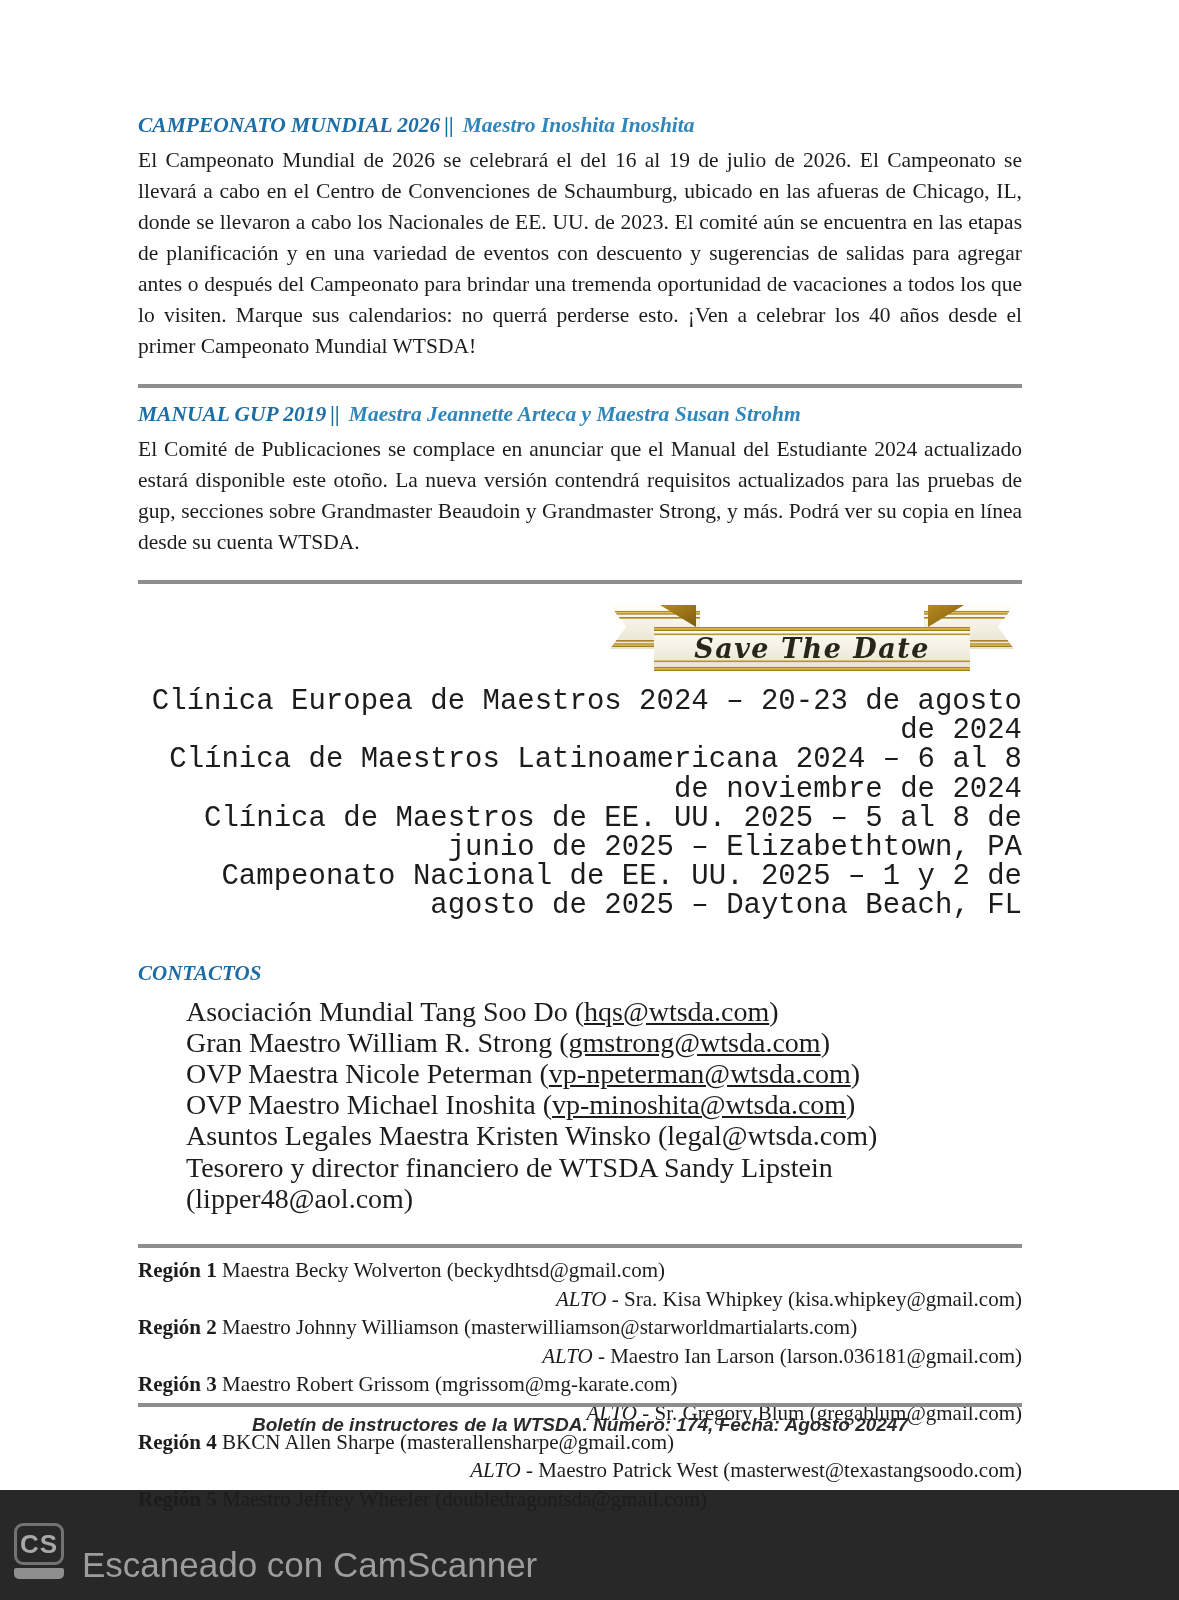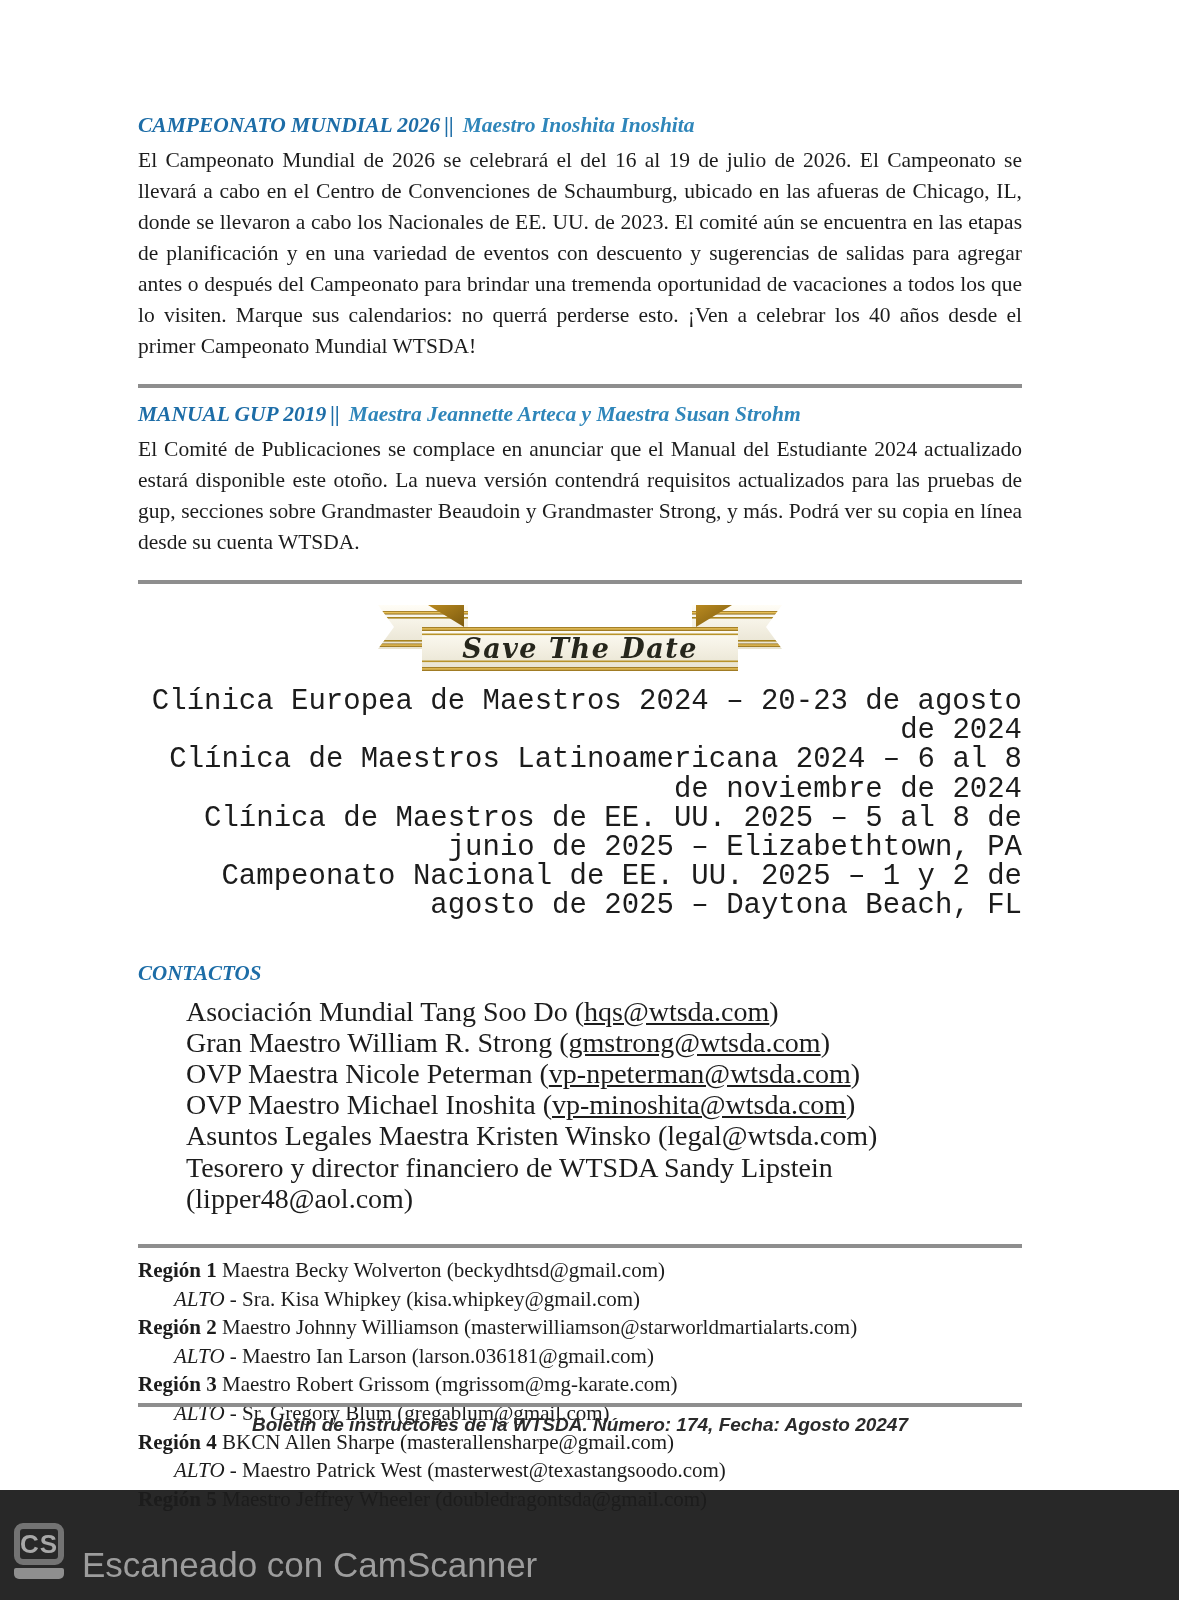--- a/index.html
+++ b/index.html
@@ -28,40 +28,40 @@
   .body-text {
     margin:7px 0 0 0;
     font-size:21.5px; line-height:31px;
     text-align:justify;
   }
   .rule {
     border:none; height:4px;
     background:#8e8e8e;
     margin:22px 0 13px 0;
   }
-  .banner-wrap { margin-top:10px; text-align:center; }
+  .banner-wrap { margin-top:10px; text-align:right; }
   .banner-wrap svg { display:inline-block; }
   .events { margin-top:6px; }
   .event-line {
     text-align:right;
     font-size:29px; line-height:29.2px;font-family:Liberation Mono, monospace;
   }
   .contacts-heading {
     margin:40px 0 0 0;
     font-size:21px; line-height:25px;
     font-style:italic; font-weight:bold;
     color:#1d6da7;
   }
   .contacts { margin-top:10px; padding-left:48px; }
   .contact-line { font-size:28px; line-height:31.2px; }
   .email.underlined { text-decoration:underline; }
   .rule-regions { margin:30px 0 8px 0; }
   .region-line { font-size:21px; line-height:28.6px; }
   .region-line b { font-weight:bold; }
-  .alto-line { font-size:21px; line-height:28.6px; padding-left:36px; }
+  .alto-line { font-size:21px; line-height:28.6px; padding-left:36px;text-align:right; }
   .alto-line i { font-style:italic; }
   .footer-block { position:absolute; left:138px; right:157px; top:1403px; }
   .footer-rule { height:4px; background:#8e8e8e; }
   .footer-row {
     display:flex; justify-content:center; align-items:baseline;
     margin-top:7px;
     font-family:"Liberation Sans", sans-serif;
     font-style:italic; font-weight:600;
     font-size:19px; color:#2b2b2b;
   }
@@ -69,21 +69,21 @@
     box-sizing:border-box;
     width:1179px; height:110px;
     background:#282828;
     display:flex; align-items:center;
     padding-left:14px;
   }
   .cs-badge { margin-top:12px; margin-right:18px; }
   .cs-square {
     box-sizing:border-box;
     width:50px; height:42px;
-    border:6px solid #737373;
+    border:3px solid #737373;
     border-radius:9px;
     display:flex; align-items:center; justify-content:center;
     font-family:"Liberation Sans", sans-serif;
     font-weight:bold; font-size:26px; letter-spacing:1px;
     color:#a8a8a8;
   }
   .cs-base {
     width:50px; height:11px;
     background:#8f8f8f;
     border-radius:2px 2px 5px 5px;

